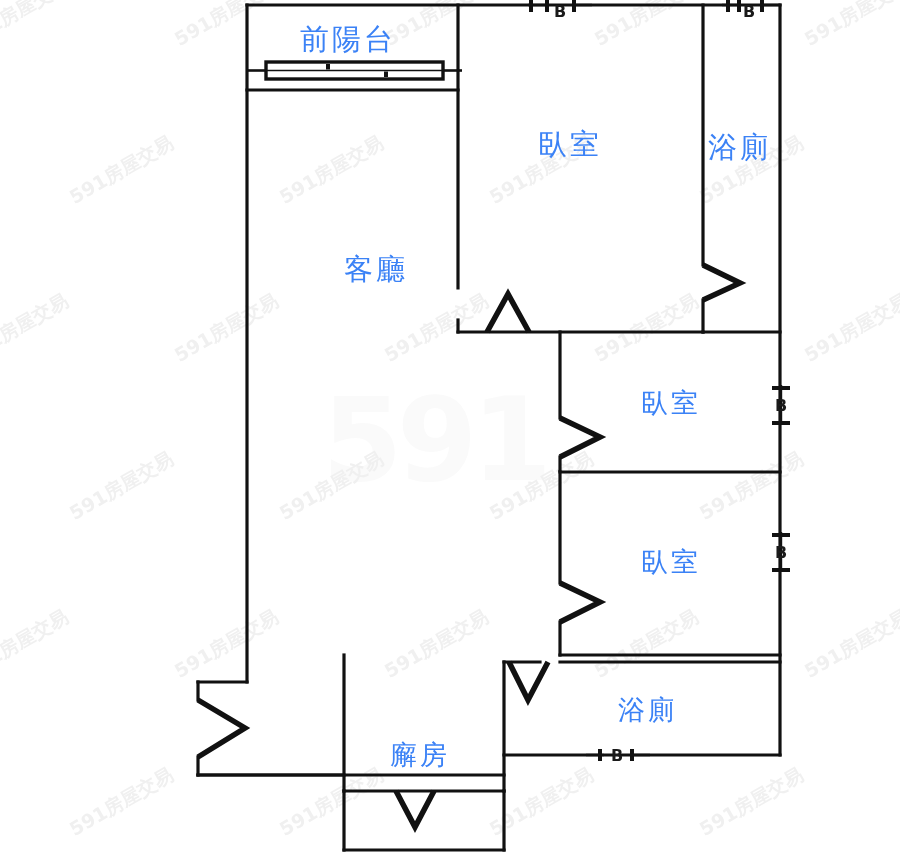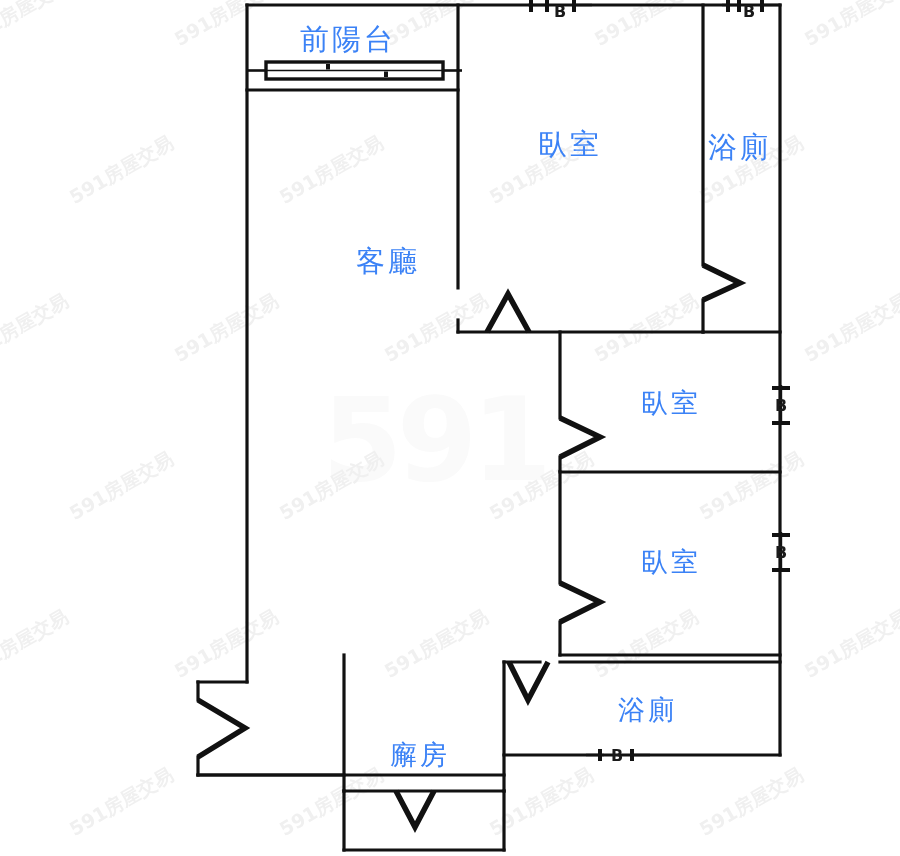--- a/index.html
+++ b/index.html
@@ -209,21 +209,21 @@
       <rect x="772" y="568" width="18" height="4" fill="#111111" stroke="none"></rect>
 
       <line x1="586" y1="755" x2="604" y2="755" stroke-width="2.4"></line>
       <rect x="598" y="749" width="4" height="12" fill="#111111" stroke="none"></rect>
       <rect x="630" y="749" width="4" height="12" fill="#111111" stroke="none"></rect>
       <line x1="630" y1="755" x2="650" y2="755" stroke-width="2.4"></line>
     </g>
   </svg>
 
   <div class="room-label lbl-lg" style="left:348px; top:40px;">前陽台</div>
-  <div class="room-label lbl-lg" style="left:376px; top:262px;margin-left:12px;">客廳</div>
+  <div class="room-label lbl-lg" style="left:376px; top:270px;">客廳</div>
   <div class="room-label lbl-lg" style="left:570px; top:145px;">臥室</div>
   <div class="room-label lbl-lg" style="left:740px; top:148px;">浴廁</div>
   <div class="room-label lbl-md" style="left:671px; top:403px;">臥室</div>
   <div class="room-label lbl-md" style="left:671px; top:562px;">臥室</div>
   <div class="room-label lbl-md" style="left:648px; top:710px;">浴廁</div>
   <div class="room-label lbl-md" style="left:420px; top:755px;">廨房</div>
 
   <div class="dim-label" style="left:560px; top:11px;">B</div>
   <div class="dim-label" style="left:749px; top:11px;">B</div>
   <div class="dim-label" style="left:781px; top:405px;">B</div>

